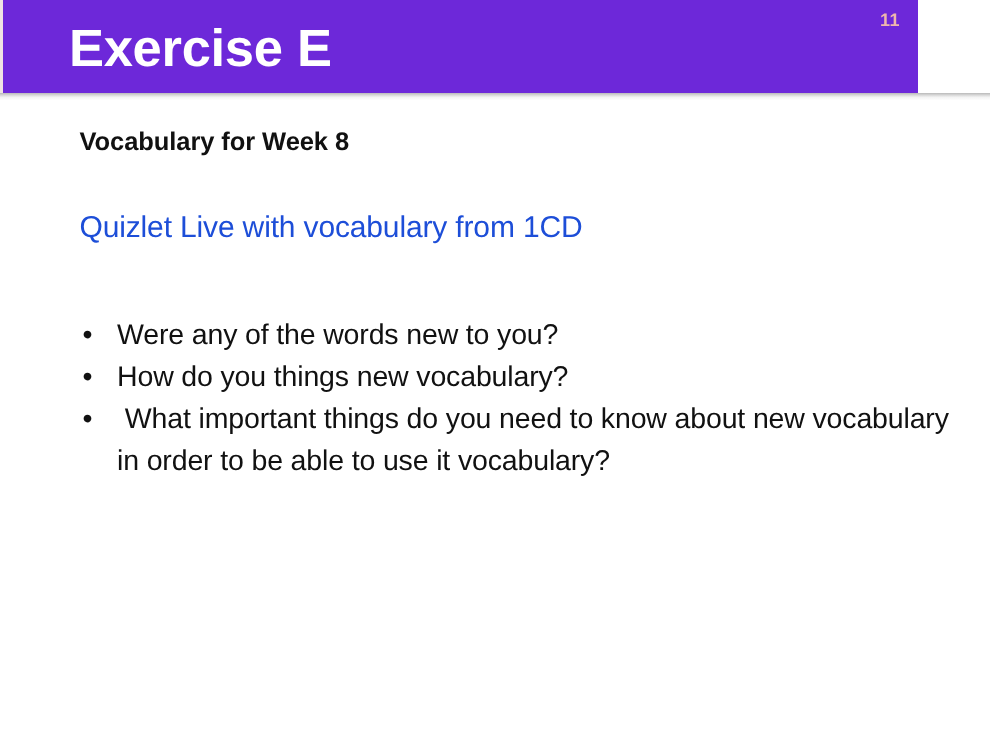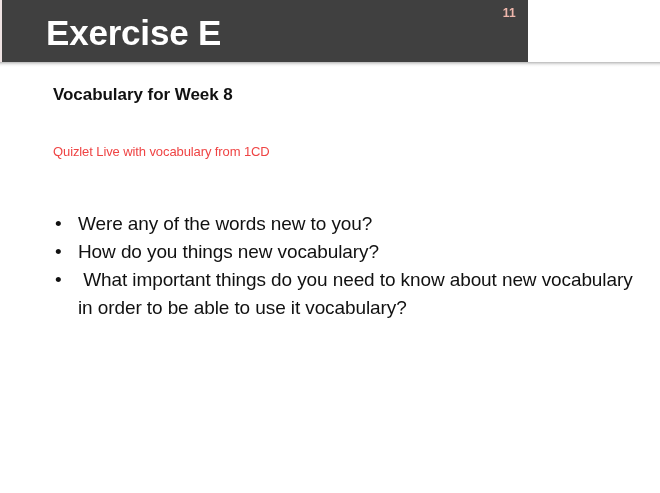--- a/index.html
+++ b/index.html
@@ -18,23 +18,23 @@
     background: #ffffff;
     overflow: hidden;
     box-sizing: border-box;
   }
 
   
   #title-bar {
     position: absolute;
     left: 0;
     top: 0;
-    width: 528px;
+    width: 612px;
     height: 62px;
-    background: #404040;
+    background: #6d28d9;
     box-sizing: border-box;
     border-left: 2px solid #efe3e3;
   }
   #title-bar-shadow {
     position: absolute;
     left: 0;
     top: 62px;
     width: 660px;
     height: 5px;
     background: linear-gradient(to bottom,
@@ -72,24 +72,24 @@
   }
   .heading-line {
     font-size: 17px;
     line-height: 22px;
     font-weight: bold;
     color: #111111;
     margin: 0 0 2px 0;
     letter-spacing: -0.05px;
   }
   .intro-line {
-    font-size: 13px;
+    font-size: 20px;
     line-height: 24px;
     font-weight: normal;
-    color: #ef4444;
+    color: #1d4ed8;
     margin: 34px 0 0 0;
     letter-spacing: -0.1px;
   }
   #bullet-list {
     list-style: none;
     margin: 46px 0 0 0;
     padding: 0;
   }
   #bullet-list li {
     position: relative;

